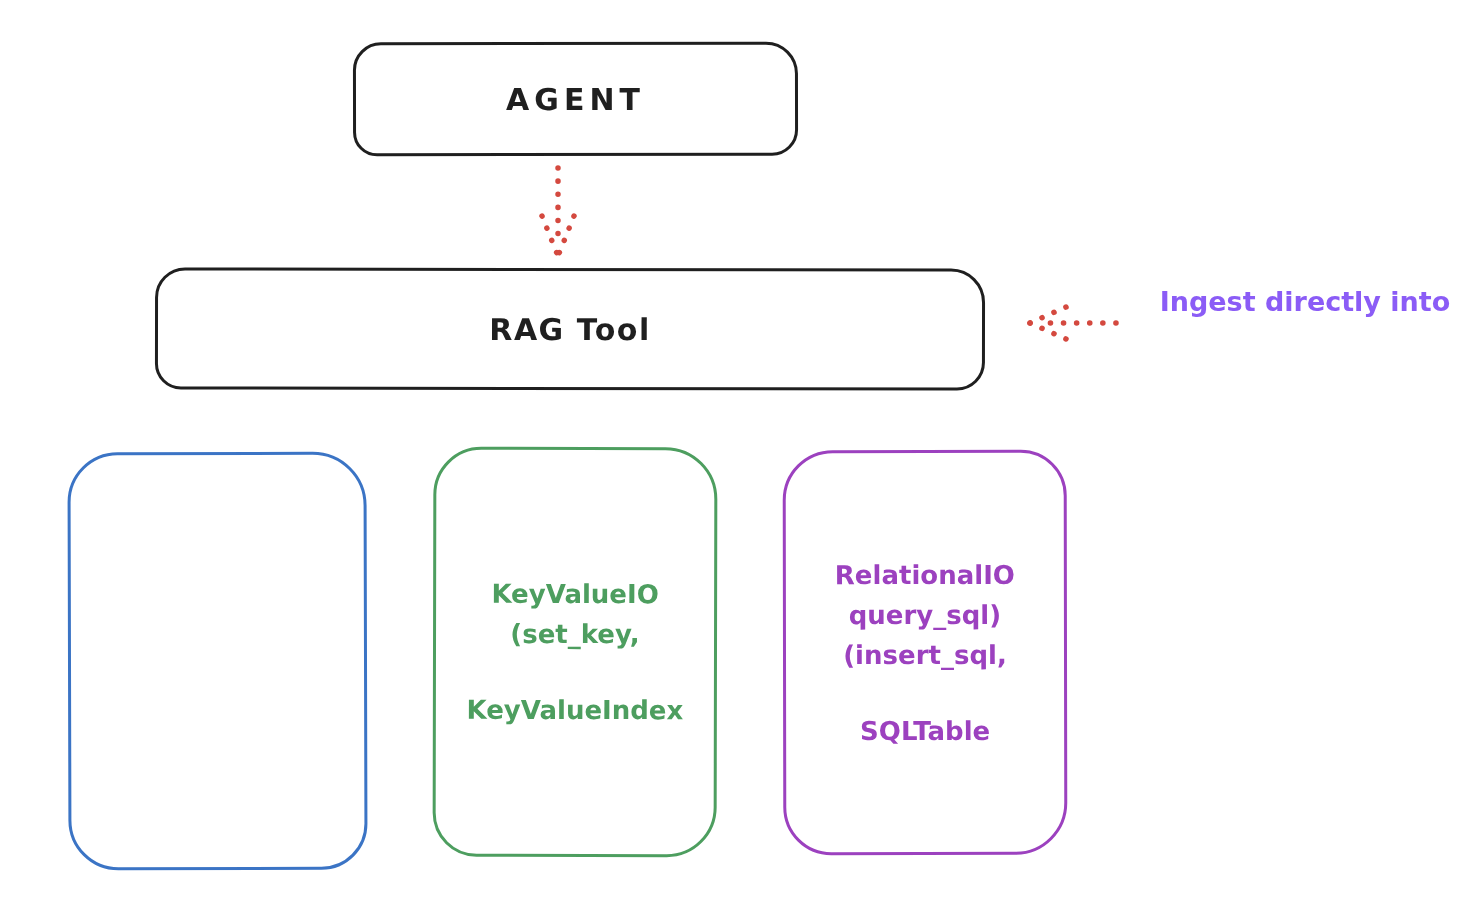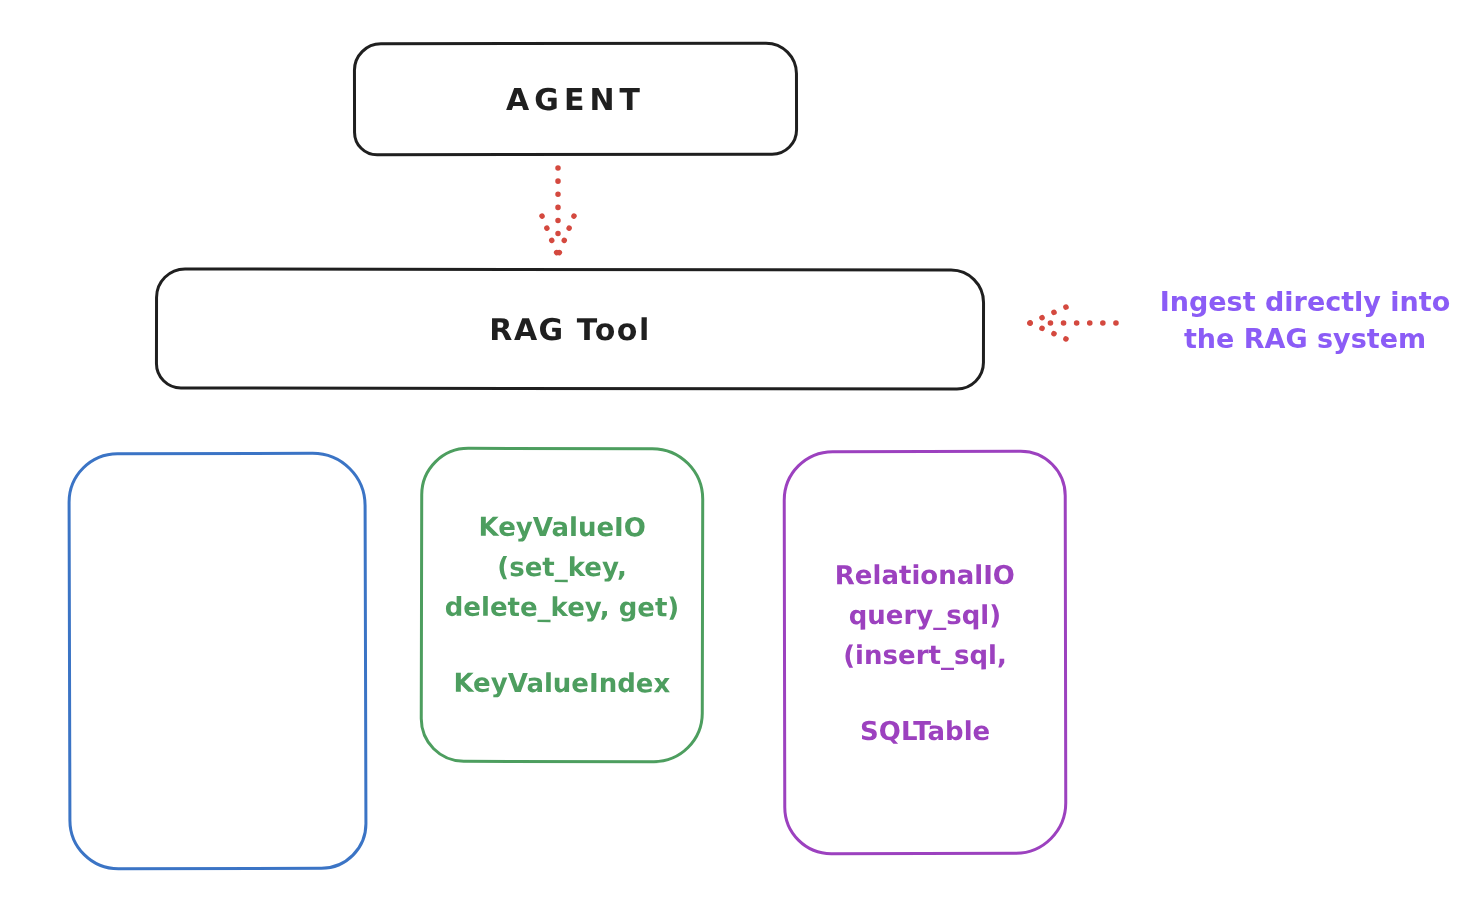--- a/index.html
+++ b/index.html
@@ -61,24 +61,24 @@
     left: 68px;
     top: 452px;
     width: 299px;
     height: 418px;
     border-color: #3b74c5;
     color: #3b74c5;
     border-radius: 50px 54px 46px 50px;
     transform: rotate(-0.15deg);
   }
   #keyvalue-box {
-    left: 420px;
+    left: 433px;
     top: 447px;
     width: 284px;
-    height: 316px;
+    height: 410px;
     border-color: #4d9e5f;
     color: #4d9e5f;
     border-radius: 48px 52px 50px 44px;
     transform: rotate(0.12deg);
   }
   #relational-box {
     left: 783px;
     top: 450px;
     width: 284px;
     height: 405px;
@@ -137,31 +137,29 @@
   <svg id="arrow-left" class="arrow-svg" width="100" height="46" viewBox="0 0 100 46">
     <g stroke="#d4493f" stroke-width="5.5" stroke-linecap="round" fill="none" stroke-dasharray="0.1 13">
       <path d="M94 23 L16 23"></path>
       <path d="M44 7 L8 23"></path>
       <path d="M44 39 L8 23"></path>
     </g>
   </svg>
 
   <div id="annotation-text">
     <div>Ingest directly into</div>
-    <div>the RAG system</div>
   </div>
 
   <div id="vector-box" class="sketch-box backend-box">
   </div>
 
   <div id="keyvalue-box" class="sketch-box backend-box">
     <div>
       <div>KeyValueIO</div>
       <div>(set_key,</div>
-      <div>delete_key, get)</div>
     </div>
     <div class="index-label">KeyValueIndex</div>
   </div>
 
   <div id="relational-box" class="sketch-box backend-box">
     <div>
       <div>RelationalIO</div>
       <div>query_sql)</div>
       <div>(insert_sql,</div>
     </div>

